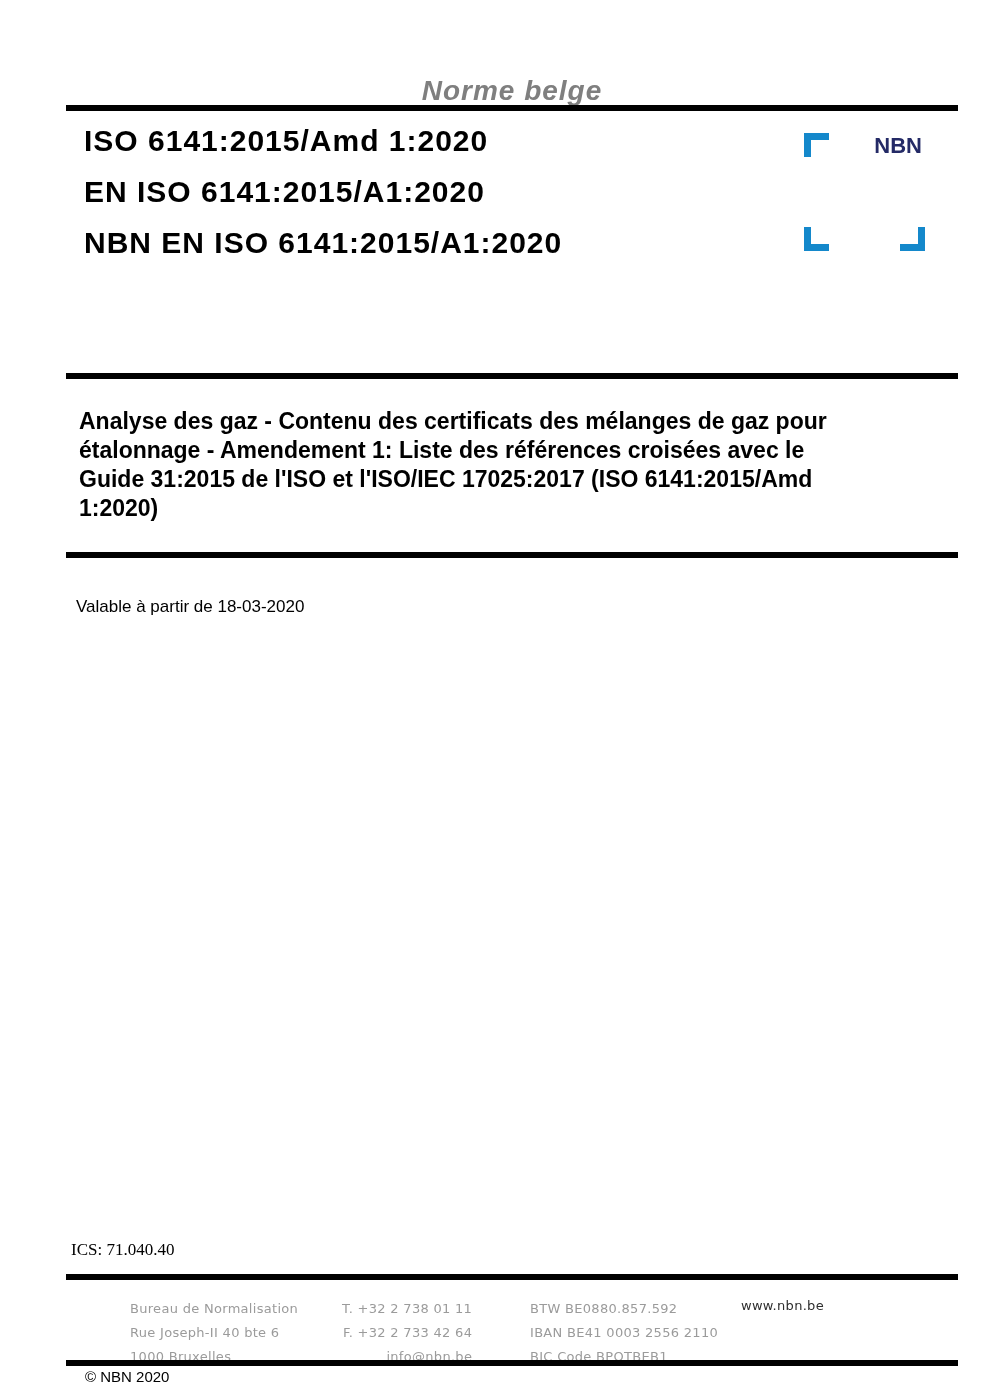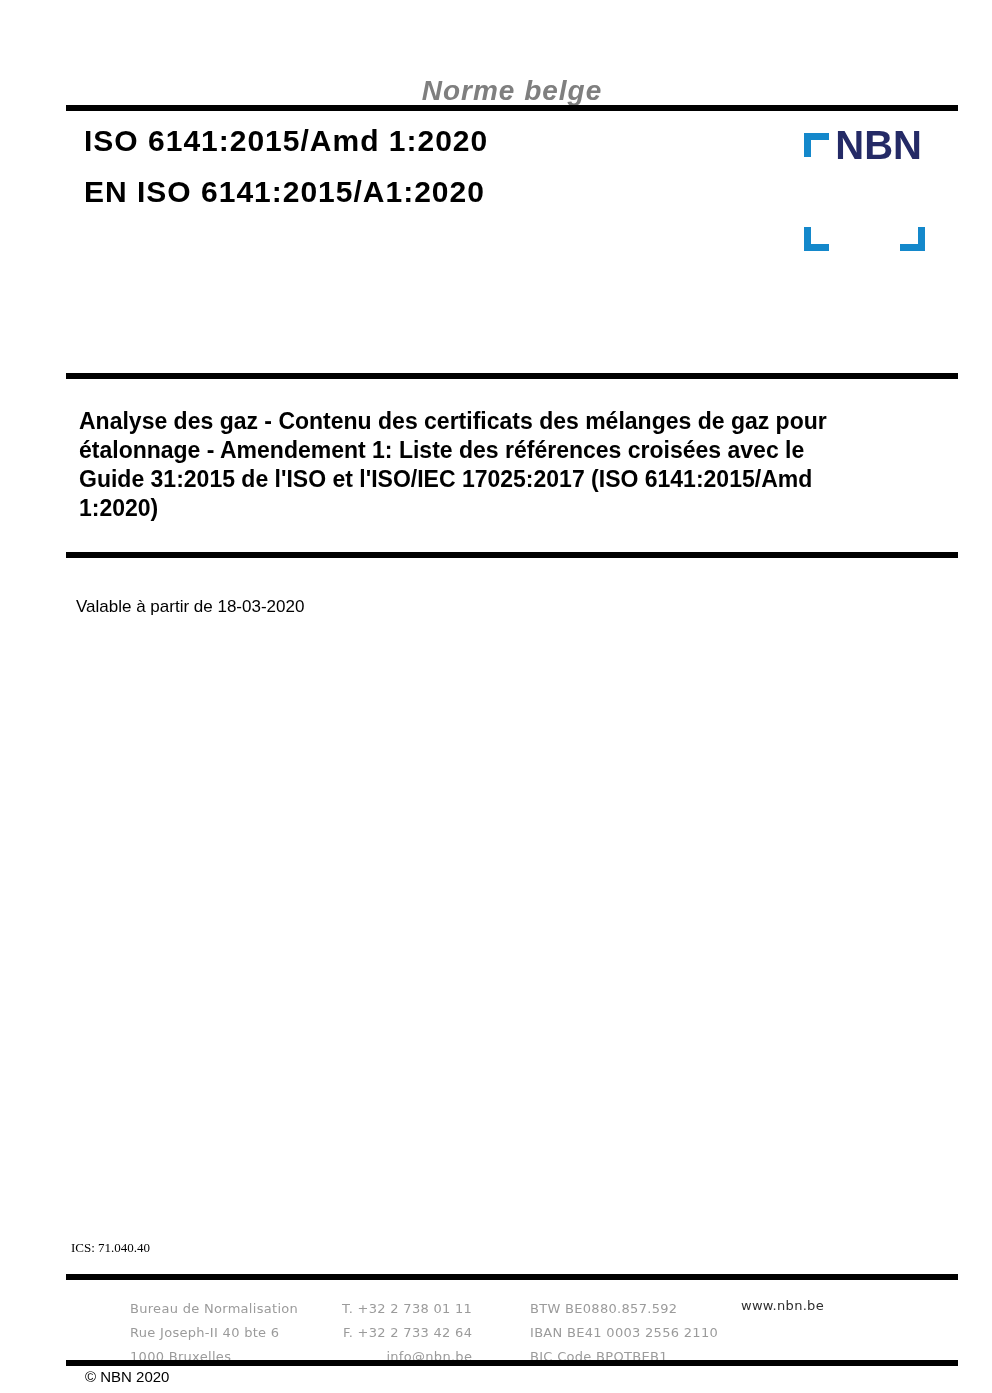--- a/index.html
+++ b/index.html
@@ -57,21 +57,21 @@
     height: 118px;
   }
   .logo .corner { position: absolute; width: 25px; height: 24px; }
   .logo .corner.tl { left: 0; top: 0;    border-top: 7px solid #1488cb;    border-left: 7px solid #1488cb; }
   .logo .corner.bl { left: 0; bottom: 0; border-bottom: 7px solid #1488cb; border-left: 7px solid #1488cb; }
   .logo .corner.br { right: 0; bottom: 0; border-bottom: 7px solid #1488cb; border-right: 7px solid #1488cb; }
   .logo .logo-text {
     position: absolute;
     right: 0;
     top: -7px;
-    font-size: 40px;
+    font-size: 22px;
     font-weight: bold;
     color: #242a66;
     letter-spacing: 0px;
     line-height: 33px;
   }
 
   
   .title {
     position: absolute;
     left: 70px;
@@ -91,21 +91,21 @@
   }
   .valid-from { top: 588px; }
   .modifies   { top: 629px; }
 
   
   .ics {
     position: absolute;
     left: 62px;
     top: 1231px;
     font-family: "Liberation Serif", serif;
-    font-size: 13px;
+    font-size: 17px;
     white-space: nowrap;
   }
 
   
   .footer-col {
     position: absolute;
     top: 1288px;
     font-family: "DejaVu Sans", sans-serif;
     font-size: 13px;
     line-height: 18px;
@@ -133,20 +133,21 @@
 
 <div class="page">
 
   <div class="kicker">Norme belge</div>
 
   <div class="rule rule-header"></div>
 
   <div class="codes">
     <div>ISO 6141:2015/Amd 1:2020</div>
     <div>EN ISO 6141:2015/A1:2020</div>
+    <div>NBN EN ISO 6141:2015/A1:2020</div>
   </div>
 
   <div class="logo">
     <span class="corner tl"></span>
     <span class="corner bl"></span>
     <span class="corner br"></span>
     <span class="logo-text">NBN</span>
   </div>
 
   <div class="rule rule-title-top"></div>

